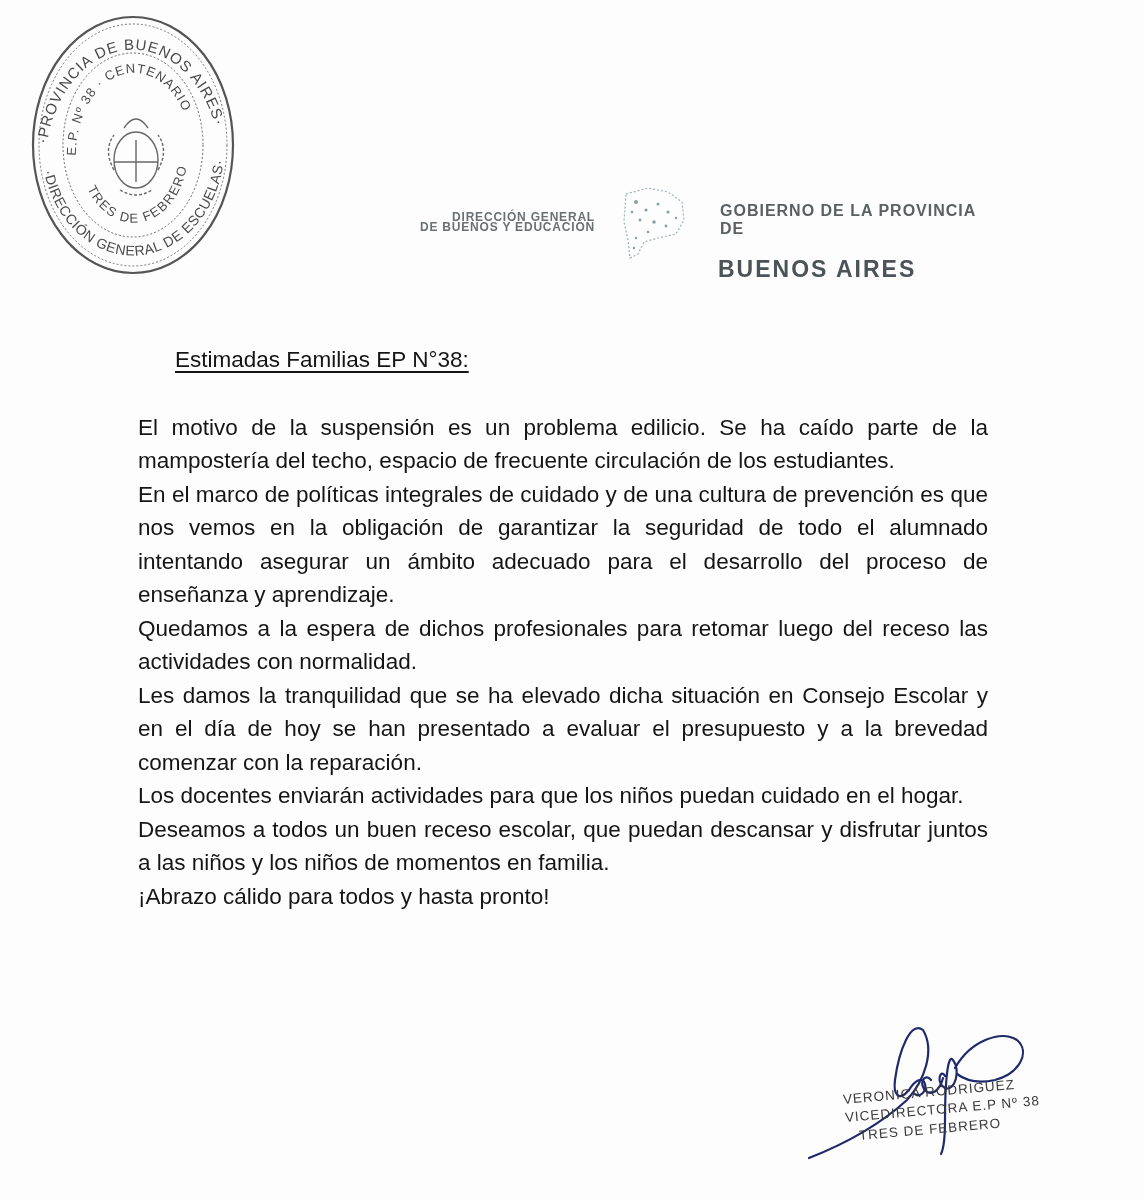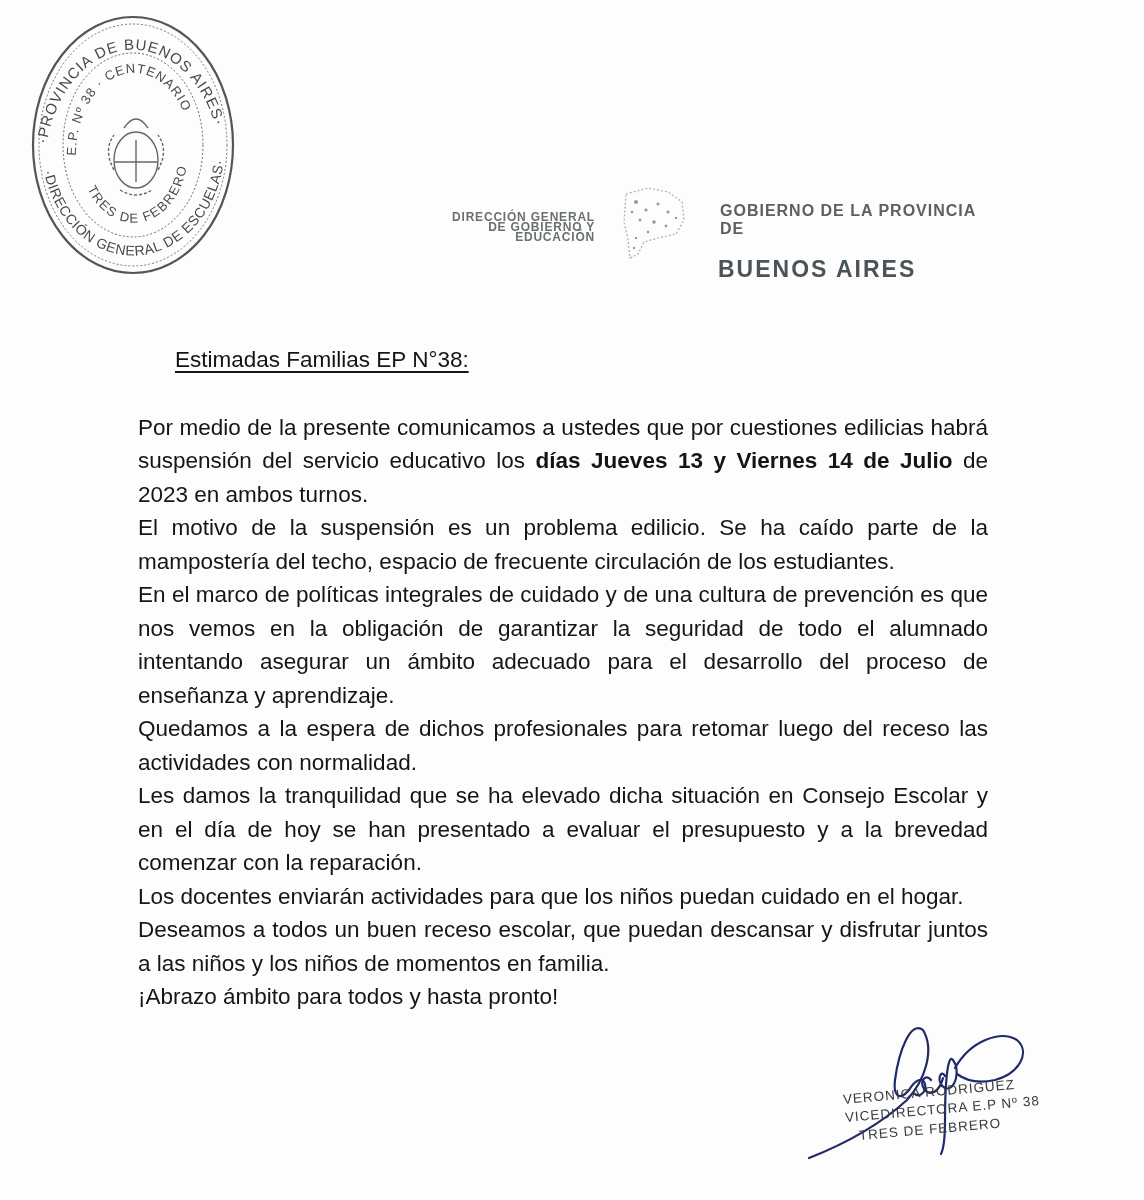--- a/index.html
+++ b/index.html
@@ -155,21 +155,21 @@
       <path d="M 86 160 Q 75 140 86 125" stroke-dasharray="3 2"></path>
       <path d="M 130 160 Q 141 140 130 125" stroke-dasharray="3 2"></path>
       <path d="M 92 180 Q 108 190 124 180" stroke-dasharray="3 2"></path>
     </g>
   </svg>
 </div>
 
 <div class="gov-header">
   <div class="dgce">
     <div>DIRECCIÓN GENERAL</div>
-    <div>DE GOBIERNO Y EDUCACIÓN</div>
+    <div>DE BUENOS Y EDUCACIÓN</div>
   </div>
   <div class="pba-map">
     <svg viewBox="0 0 70 78" width="70" height="78">
       <path d="M 8 12 L 30 6 L 50 10 L 64 20 L 66 38 L 58 52 L 40 56 L 26 60 L 20 72 L 12 76 L 10 58 L 6 40 Z" fill="none" stroke="#9fb0b8" stroke-width="1.2" stroke-dasharray="2 2"></path>
       <g fill="#8a9ea8">
         <circle cx="18" cy="20" r="2"></circle>
           <circle cx="28" cy="28" r="1.6"></circle>
           <circle cx="40" cy="22" r="1.5"></circle>
         <circle cx="50" cy="30" r="1.6"></circle>
           <circle cx="22" cy="38" r="1.5"></circle>
@@ -182,30 +182,27 @@
           <circle cx="58" cy="36" r="1.2"></circle>
       </g>
     </svg>
   </div>
   <div class="gob-small">GOBIERNO DE LA PROVINCIA DE</div>
   <div class="gob-big">BUENOS AIRES</div>
 </div>
 
 <div class="letter">
   <div class="salutation">Estimadas Familias EP N°38:</div>
-  <p class="para">
-    <span>Por medio de la presente comunicamos a ustedes que por cuestiones edilicias habrá suspensión del servicio educativo los </span><span class="bold">días Jueves 13 y Viernes 14 de Julio</span><span> de 2023 en ambos turnos.</span>
-  </p>
   <p class="para">El motivo de la suspensión es un problema edilicio. Se ha caído parte de la mampostería del techo, espacio de  frecuente circulación de los estudiantes.</p>
   <p class="para">En el marco de políticas integrales de cuidado y de una cultura de prevención es que nos vemos en la obligación de garantizar la seguridad de todo el alumnado intentando asegurar un ámbito adecuado para el desarrollo del proceso de enseñanza y aprendizaje.</p>
   <p class="para">Quedamos a la espera de dichos profesionales para retomar luego del receso las actividades con normalidad.</p>
   <p class="para">Les damos la tranquilidad que se ha elevado dicha situación en Consejo Escolar y en el día de hoy se han presentado a evaluar el presupuesto y a la brevedad comenzar con la reparación.</p>
   <p class="para">Los docentes enviarán actividades para que los niños puedan cuidado en el hogar.</p>
   <p class="para">Deseamos a todos un buen receso escolar, que puedan descansar y disfrutar juntos a las niños y los niños de momentos en familia.</p>
-  <p class="para left">¡Abrazo ámbito para todos y hasta pronto!</p>
+  <p class="para left">¡Abrazo cálido para todos y hasta pronto!</p>
 </div>
 
 <div class="signature">
   <svg viewBox="0 0 280 160">
     <g fill="none" stroke="#1f2a6b" stroke-width="2.2" stroke-linecap="round">
       <path d="M 14 148 C 60 130, 90 110, 112 90 C 130 70, 140 40, 128 20 C 116 10, 104 40, 100 70 C 98 85, 104 92, 114 80"></path>
       <path d="M 114 80 C 120 70, 128 66, 130 74 C 132 82, 124 88, 120 84"></path>
       <path d="M 136 70 C 130 62, 122 74, 132 82 C 140 86, 146 76, 148 68"></path>
       <path d="M 150 66 C 146 58, 140 72, 150 78 C 160 82, 166 60, 158 50 C 152 42, 150 80, 150 110 C 150 130, 148 140, 146 144"></path>
       <path d="M 160 58 C 176 30, 206 20, 222 30 C 236 42, 224 64, 200 70 C 182 74, 170 70, 162 64"></path>

